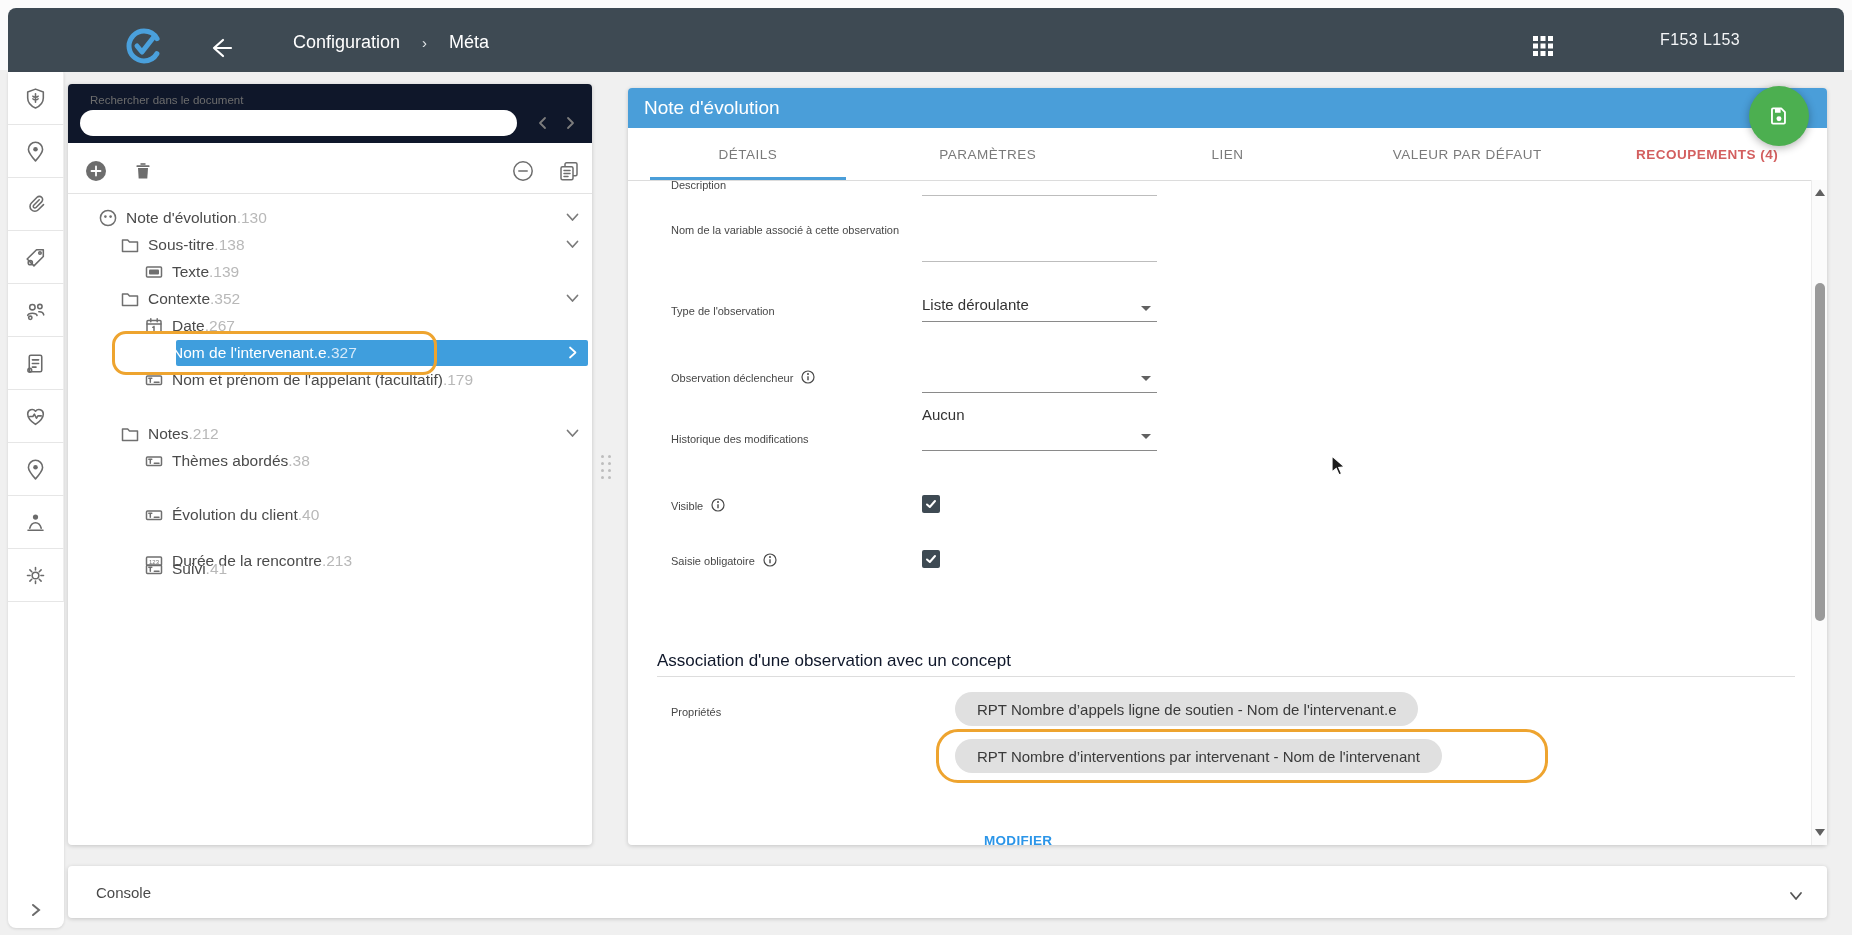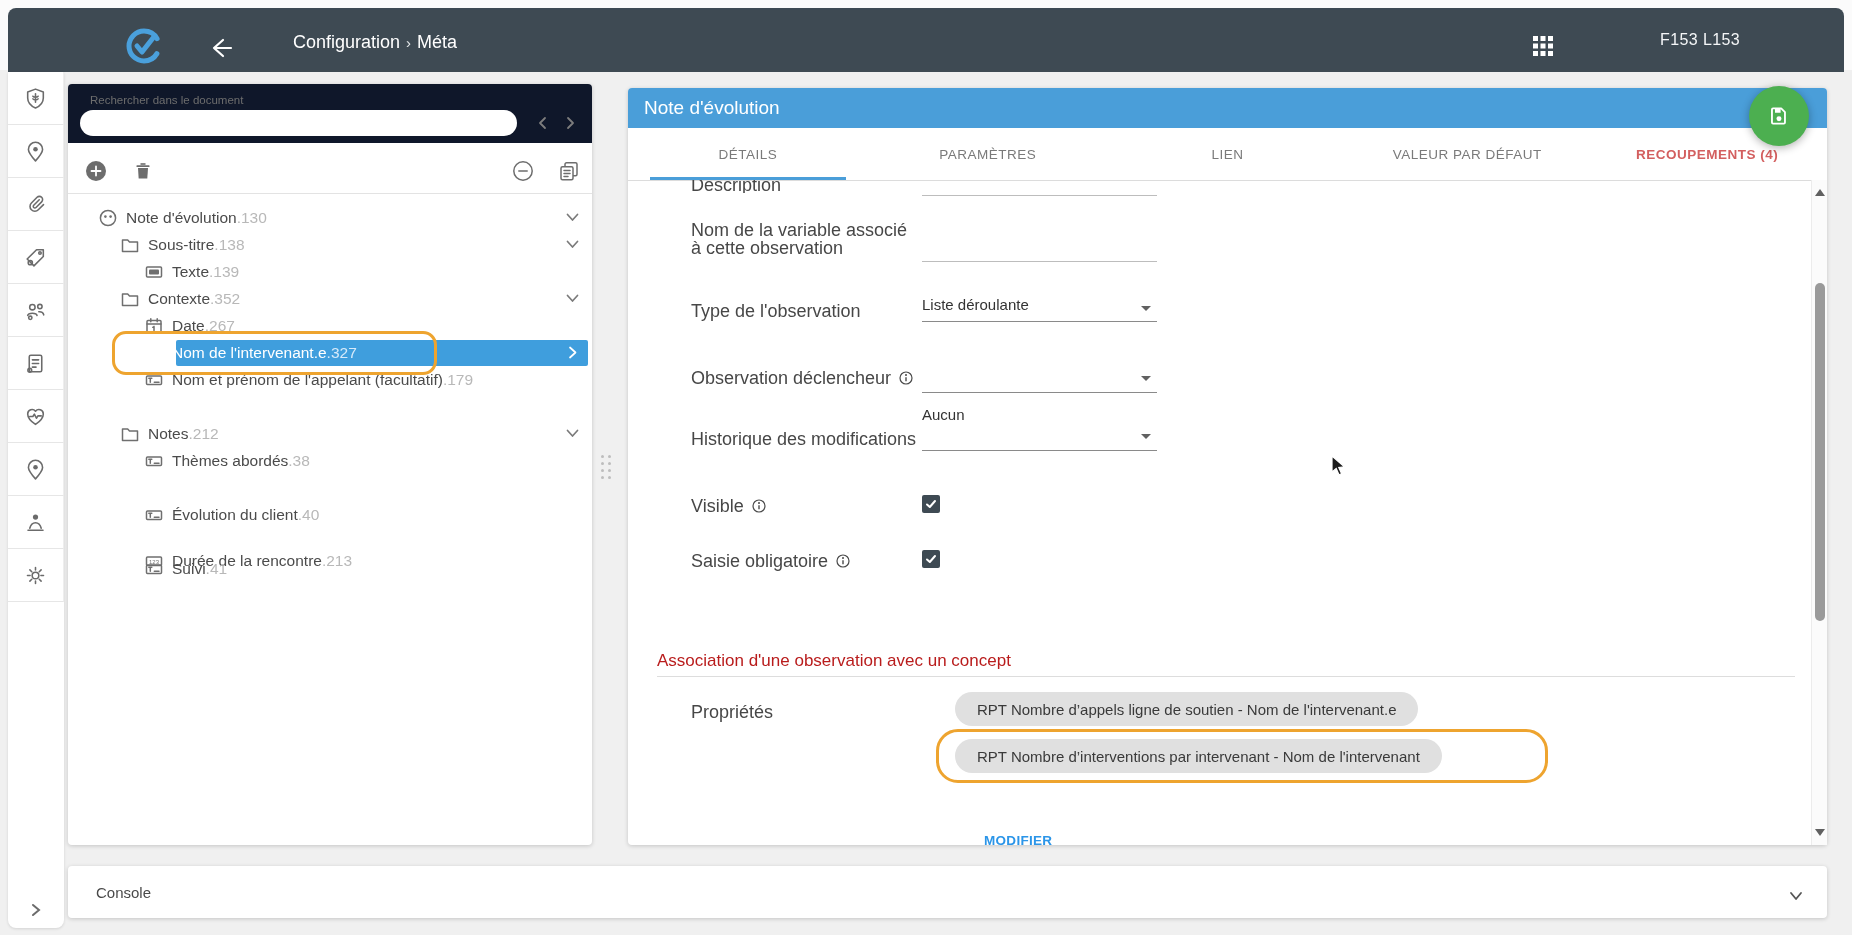--- a/index.html
+++ b/index.html
@@ -6,21 +6,21 @@
   html,body { background:#f6f6f6; }
   body { font-family:"Liberation Sans", sans-serif; }
   .page { position:relative; width:1852px; height:935px; overflow:hidden; background:#fbfbfb; }
   .content-bg { position:absolute; left:0; top:70px; right:0; bottom:0; background:#f0f0f0; }
 
   
   .topbar { position:absolute; left:8px; top:8px; width:1836px; height:64px;
             background:#3e4a53; border-radius:8px 8px 0 0; display:flex; align-items:center; }
   .logo { position:absolute; left:116px; top:18px; width:40px; height:40px; }
   .back-btn { position:absolute; left:196px; top:24px; width:32px; height:32px; cursor:pointer; }
-  .crumbs { position:absolute; left:285px; top:0; height:68px; display:flex; align-items:center; gap:6px;
+  .crumbs { position:absolute; left:285px; top:0; height:68px; display:flex; align-items:center; gap:22px;
             color:#fff; font-size:18px; }
   .crumb-sep { color:#e4e8ea; font-size:15px; }
   .apps-btn { position:absolute; left:1521px; top:24px; width:28px; height:28px; }
   .workspace-code { position:absolute; left:1652px; top:0; height:64px; display:flex; align-items:center;
                     color:#f4f6f7; font-size:16px; letter-spacing:.4px; }
 
   
   .rail { position:absolute; left:8px; top:72px; width:56px; bottom:7px; background:#fff;
           border-radius:0 0 8px 8px; box-shadow:0 1px 3px rgba(0,0,0,.12); }
   .rcell { width:56px; height:53px; border-bottom:1px solid #e6e6e6; border-right:1px solid #eee;
@@ -72,36 +72,36 @@
   .fab { position:absolute; left:1121px; top:-2px; width:60px; height:60px; border-radius:50%; background:#4caf50;
          box-shadow:0 2px 8px rgba(0,0,0,.3); display:flex; align-items:center; justify-content:center; cursor:pointer; z-index:6; }
   .fab svg { width:26px; height:26px; stroke:#fff; fill:none; stroke-width:1.7; stroke-linejoin:round; }
   .tabs { position:absolute; left:0; top:40px; width:1199px; height:52px; display:flex; }
   .tab { flex:1; display:flex; align-items:center; justify-content:center; font-size:13.5px; letter-spacing:.5px;
          color:#7a7a7a; cursor:pointer; position:relative; }
   .tab.active::after { content:""; position:absolute; left:22px; right:22px; bottom:0; height:3px; background:#4a9ed9; }
   .tab.alert { color:#d35f5f; font-weight:bold; }
   .tabs-divider { position:absolute; left:0; top:92px; width:1199px; height:1px; background:#dcdcdc; }
 
-  .flabel { position:absolute; left:63px; width:230px; font-size:18px; color:#474747; line-height:18px;
+  .flabel { position:absolute; left:43px; width:230px; font-size:11px; color:#474747; line-height:18px;
             display:flex; align-items:flex-start; gap:8px; }
   .info-ic { flex:none; width:14px; height:14px; margin-top:1px; }
   .info-ic svg { width:14px; height:14px; stroke:#4a4a4a; fill:none; stroke-width:1.2; }
   .uline { position:absolute; left:294px; width:235px; height:1px; background:#bdbdbd; }
   .uline.dark { background:#8a8a8a; }
   .fvalue { position:absolute; left:294px; font-size:15px; color:#333; }
   .caret { position:absolute; left:513px; width:0; height:0; border-left:5px solid transparent;
            border-right:5px solid transparent; border-top:5px solid #616161; cursor:pointer; }
   .checkbox { position:absolute; left:294px; width:18px; height:18px; background:#3e4a53; border-radius:2px;
               display:flex; align-items:center; justify-content:center; cursor:pointer; }
   .checkbox svg { width:12px; height:12px; stroke:#fff; fill:none; stroke-width:2; stroke-linecap:round; stroke-linejoin:round; }
   .cliptop { overflow:hidden; height:13px; }
   .cliptop span { display:block; margin-top:-4px; }
 
-  .section-heading { position:absolute; left:29px; top:563px; font-size:17px; color:#b91c1c; }
+  .section-heading { position:absolute; left:29px; top:563px; font-size:17px; color:#0f172a; }
   .section-divider { position:absolute; left:29px; top:588px; width:1138px; height:1px; background:#ddd; }
   .chip { position:absolute; height:34px; background:#e0e0e0; border-radius:17px; display:flex; align-items:center;
           padding:0 22px; font-size:15px; color:#3a3a3a; white-space:nowrap; cursor:pointer; }
   .modify-link { position:absolute; left:356px; top:701px; font-size:13.5px; font-weight:bold; letter-spacing:.3px;
                  color:#2b95e8; cursor:pointer;margin-top:44px; }
 
   .sbar { position:absolute; left:1183px; top:92px; width:16px; height:665px; background:#fbfbfb; border-left:1px solid #ececec; }
   .sbar .arr { position:absolute; left:3px; width:0; height:0; border-left:5px solid transparent; border-right:5px solid transparent; cursor:pointer; }
   .sbar .arr.up { top:9px; border-bottom:7px solid #606060; }
   .sbar .arr.dn { bottom:9px; border-top:7px solid #606060; }

